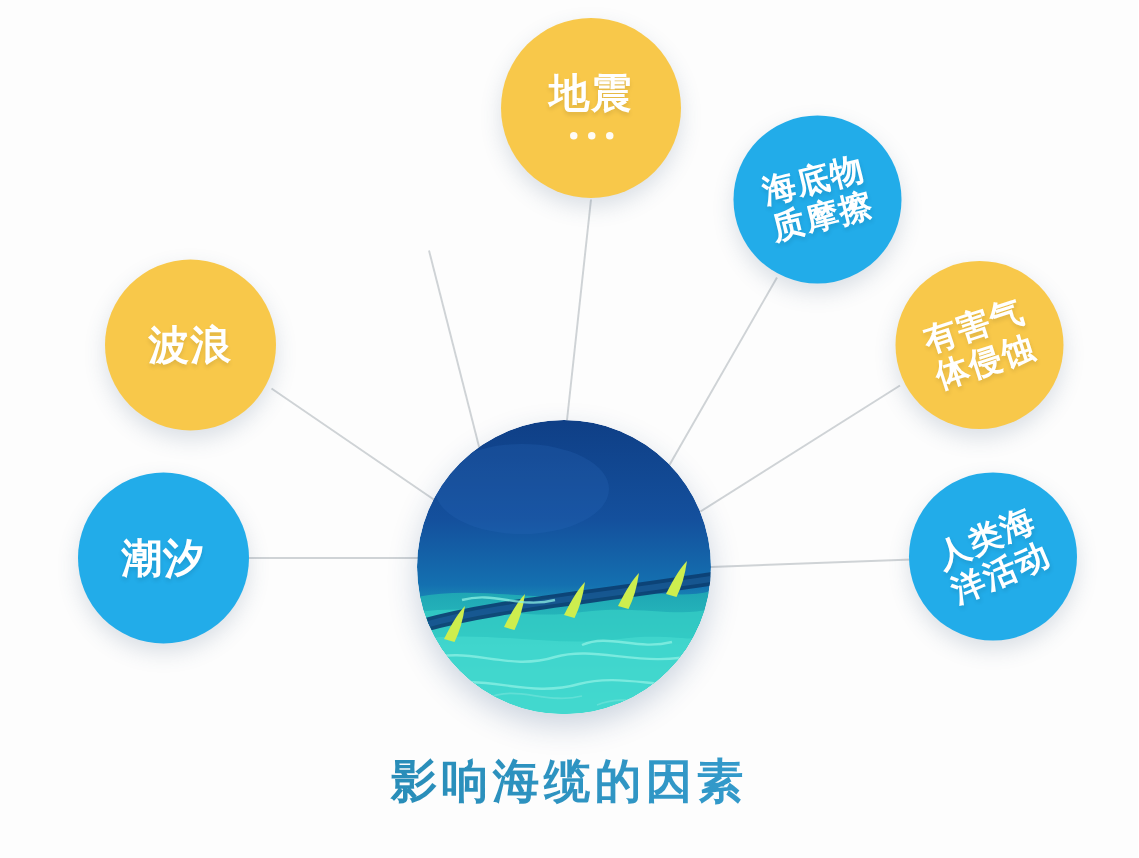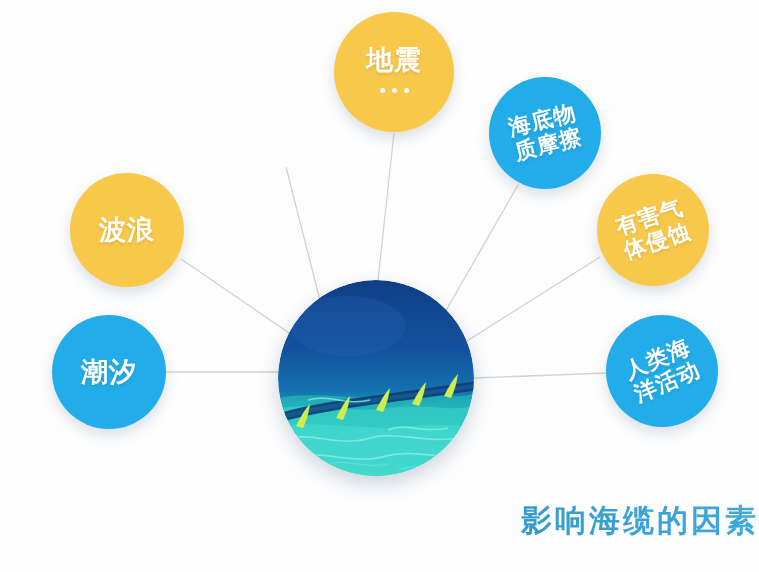--- a/index.html
+++ b/index.html
@@ -143,24 +143,24 @@
         </g>
         <g stroke="#7de6dc" fill="none" stroke-width="1.2" opacity="0.55">
           <path d="M46 186 C 66 176, 86 190, 110 184"></path>
           <path d="M120 190 C 140 182, 160 192, 182 186"></path>
         </g>
         <ellipse cx="70" cy="46" rx="58" ry="30" fill="#2f6fc0" opacity="0.22"></ellipse>
       </g>
     </svg>
   </div>
 
-  <div id="caption" style="top: 500px; background-image: linear-gradient(90deg, rgb(29, 127, 164) 0%, rgb(63, 168, 223) 100%); text-align: right;">影响海缆的因素</div>
+  <div id="caption" style="top: 500px; background-image: linear-gradient(90deg, rgb(29, 127, 164) 0%, rgb(63, 168, 223) 100%);">影响海缆的因素</div>
 
     <div class="bubble yellow" style="left: 334px; top: 12px; width: 120px; height: 120px; background: rgb(248, 200, 74);">
-      <span class="bubble-label" style="font-size: 27px; transform: translateY(-10px); font-family: Liberation Mono, monospace;">地震</span>
+      <span class="bubble-label" style="font-size: 27px; transform: translateY(-10px);">地震</span>
       <span class="dots" style="top: 76px;">
         <i></i>
         <i></i>
         <i></i>
       </span>
     </div>
     <div class="bubble blue" style="left: 489px; top: 77px; width: 112px; height: 112px; background: rgb(34, 172, 233);">
       <span class="bubble-label" style="font-size: 22px; transform: rotate(-14deg);">海底物
 质摩擦</span>
     </div>

